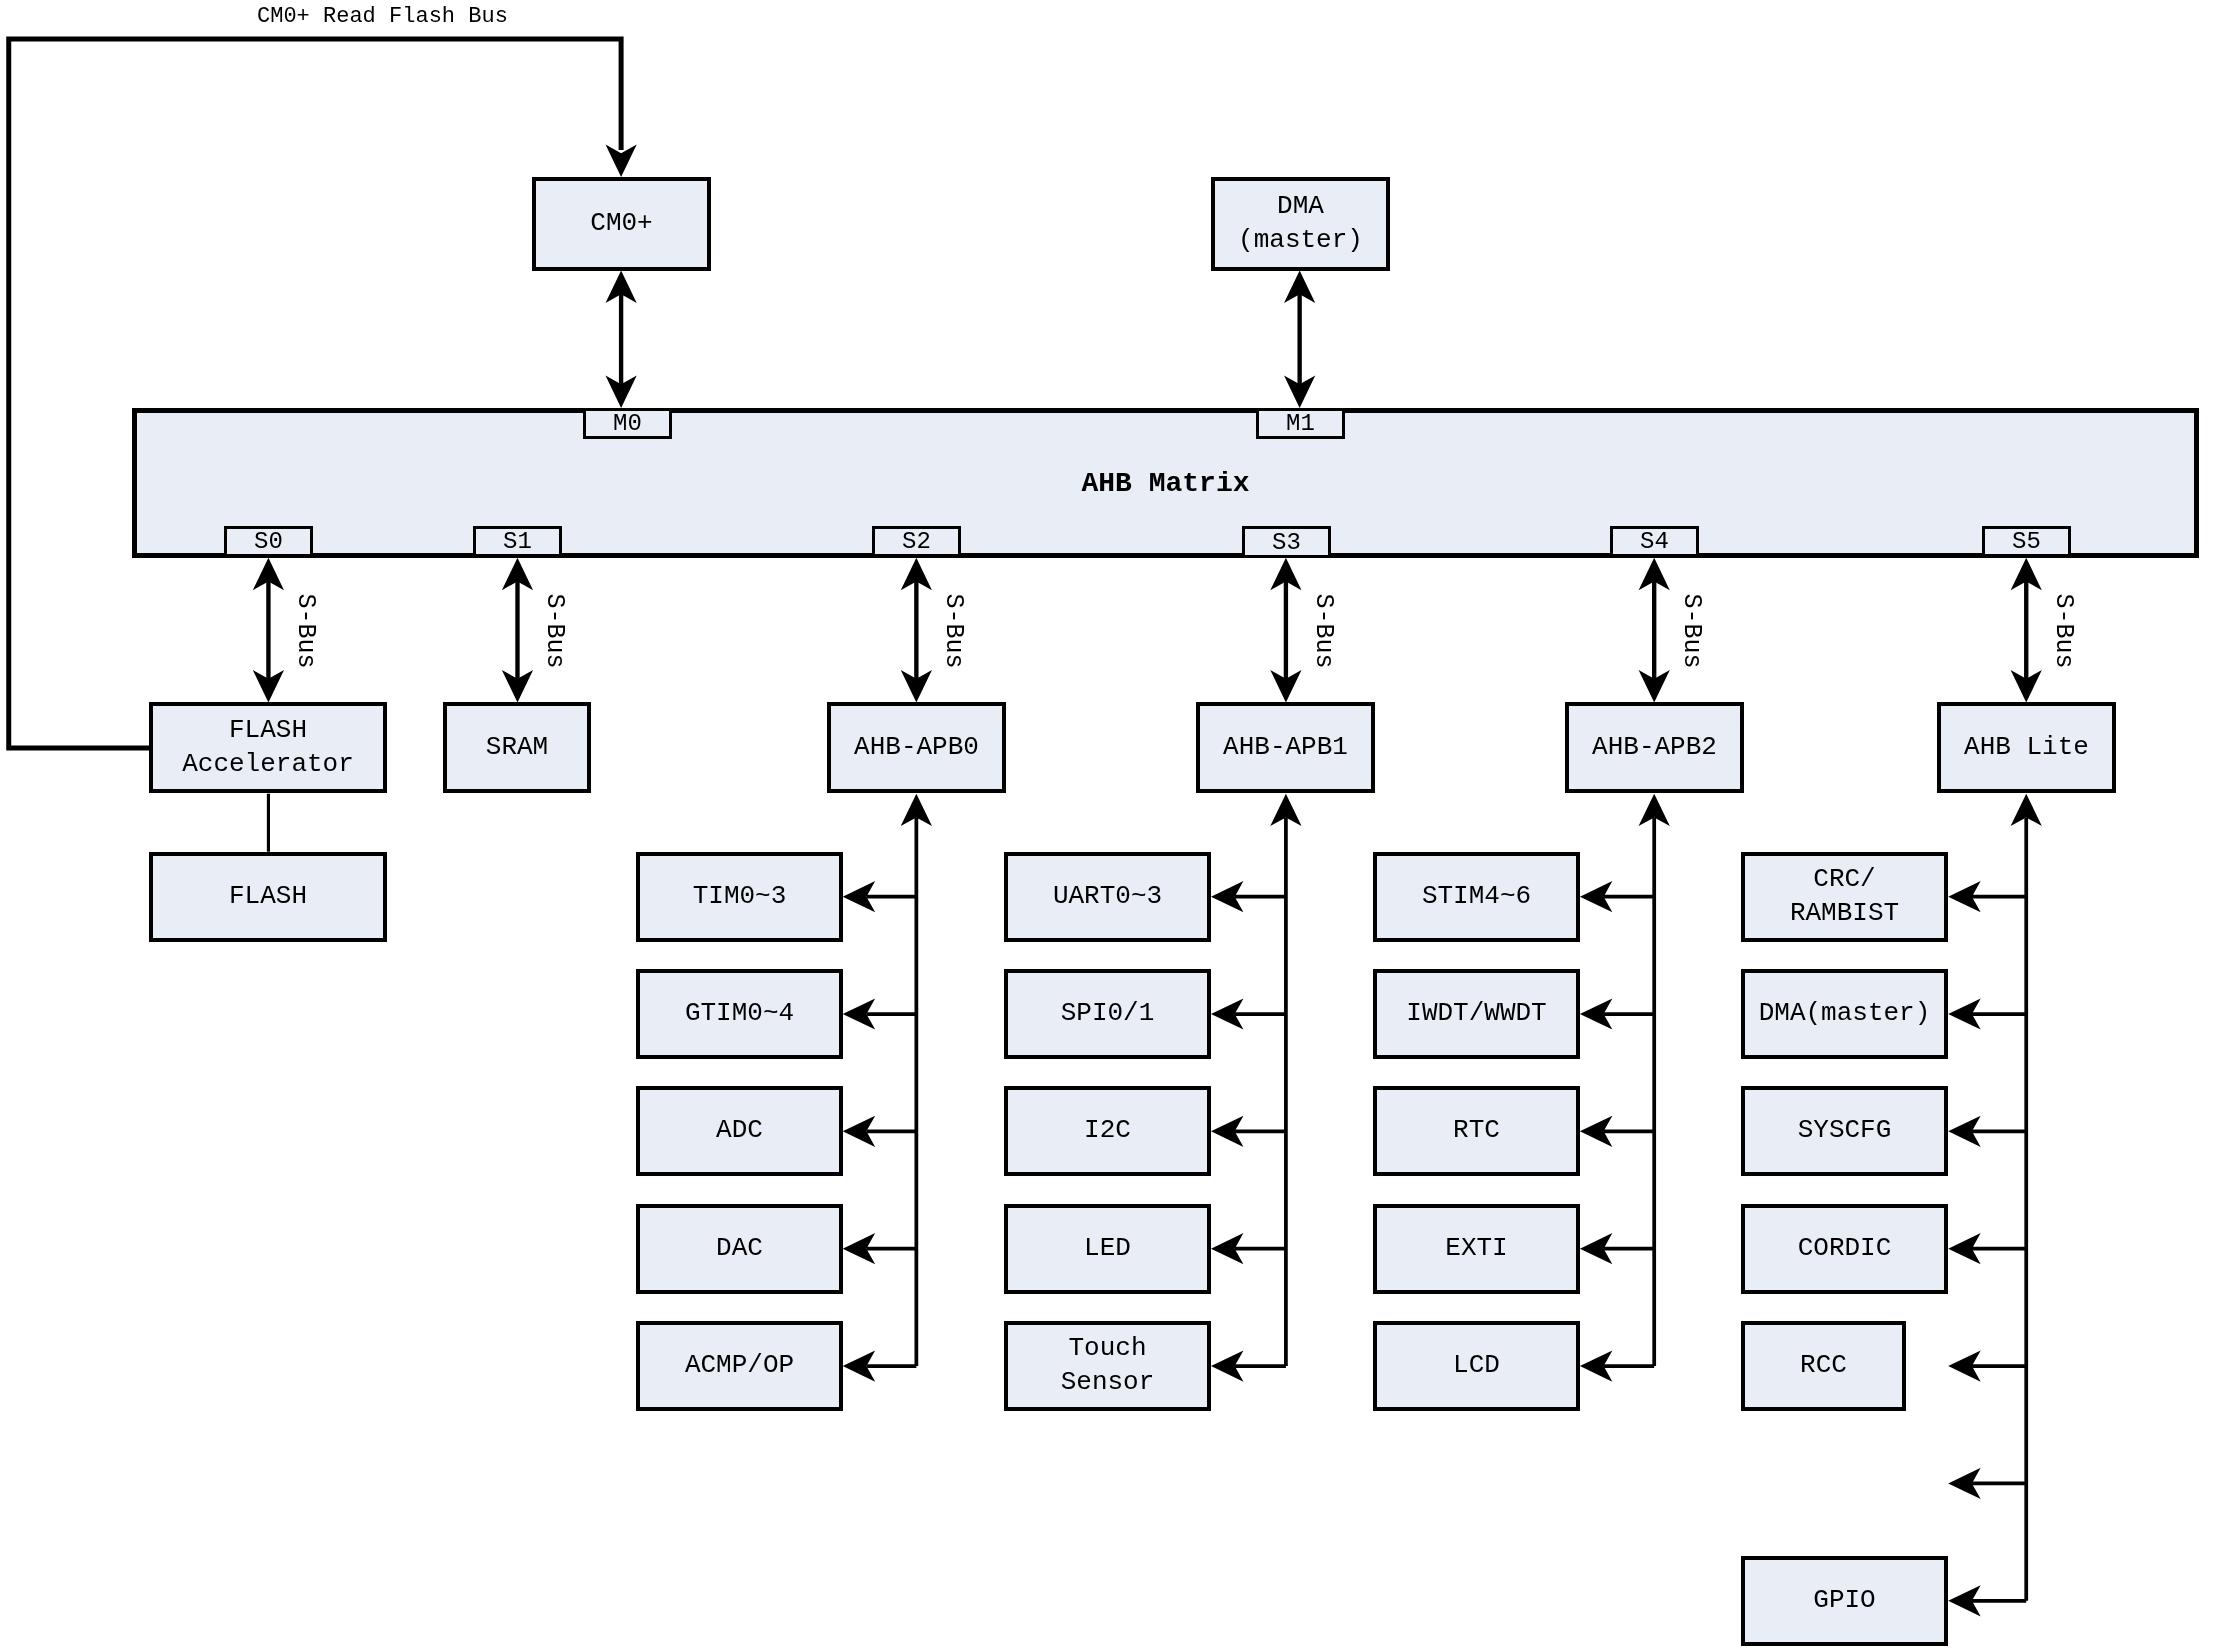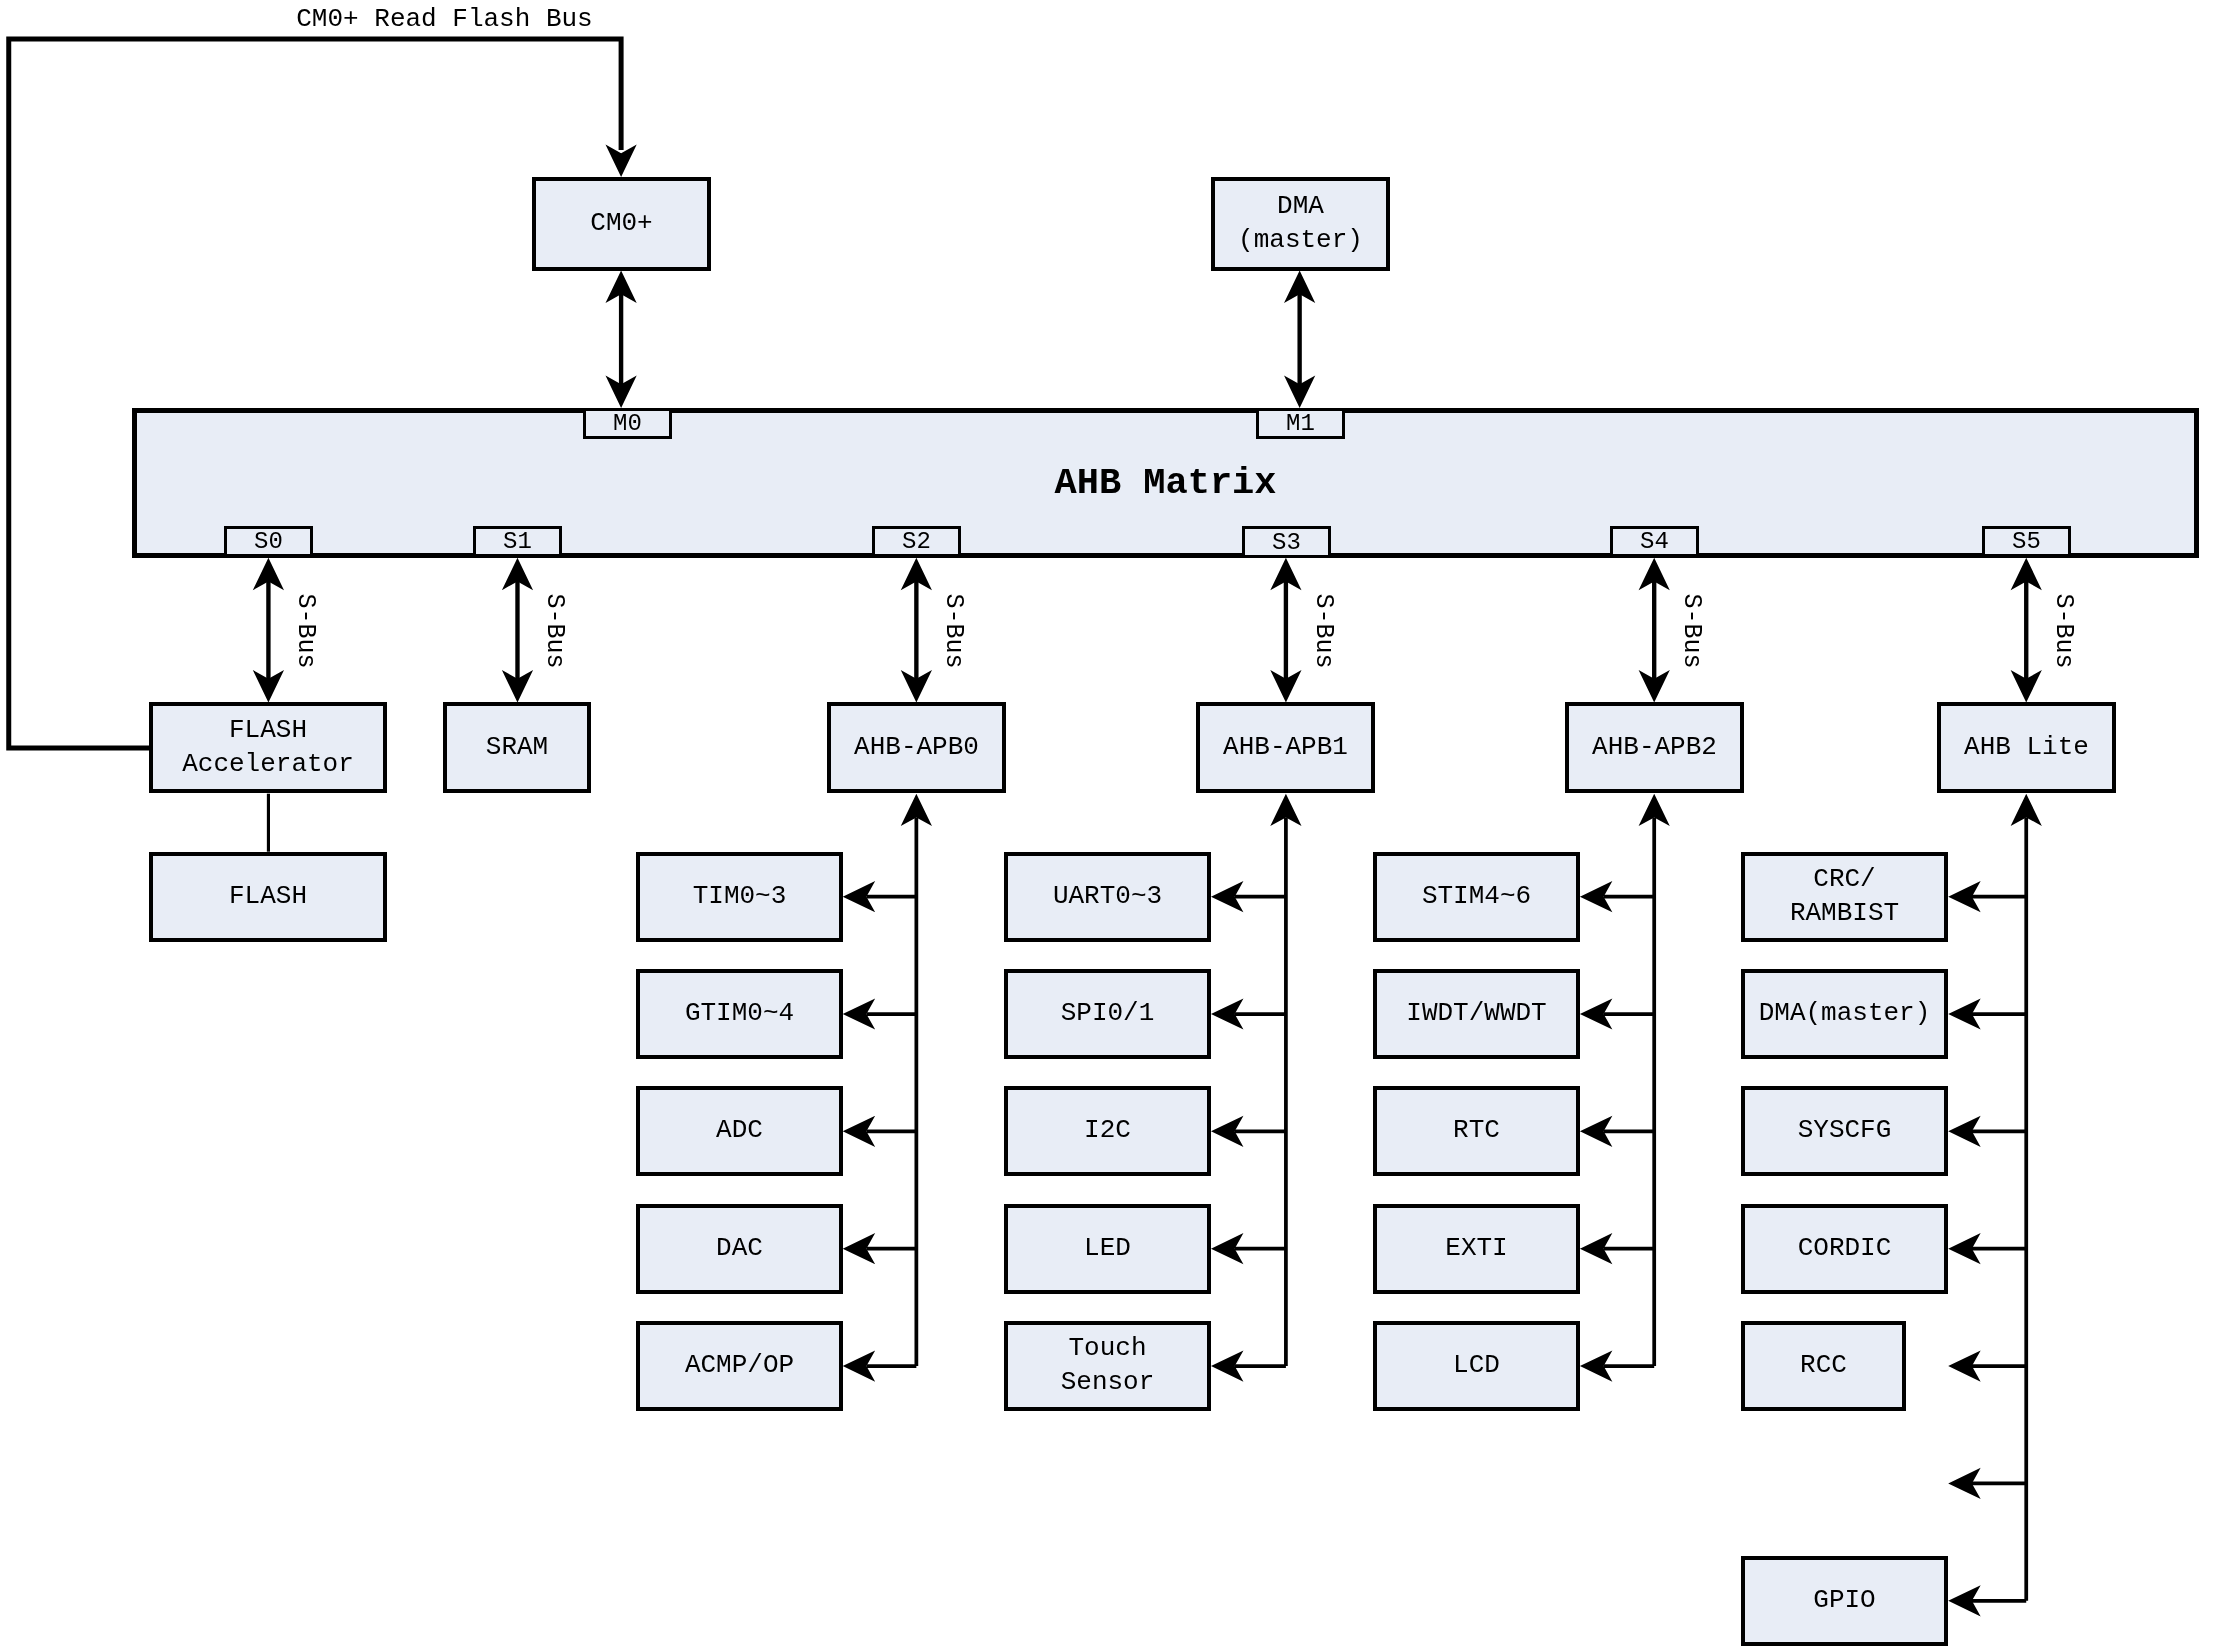--- a/index.html
+++ b/index.html
@@ -6,22 +6,22 @@
   #stage{position:relative;width:2216px;height:1651px;background:#ffffff;
          font-family:"Liberation Mono","DejaVu Sans Mono",monospace;color:#000;}
   #wires{position:absolute;left:0;top:0;width:2216px;height:1651px;}
   .box{position:absolute;box-sizing:border-box;background:#e8edf6;border:4.4px solid #000;
        display:flex;align-items:center;justify-content:center;text-align:center;
        font-size:26px;line-height:1.3;white-space:pre-line;z-index:2;}
   .port{position:absolute;box-sizing:border-box;background:#e8edf6;border:3.1px solid #000;
         display:flex;align-items:center;justify-content:center;
         font-size:24px;z-index:3;}
   .matrix{position:absolute;box-sizing:border-box;background:#e8edf6;border:5px solid #000;z-index:1;}
-  .matrix-title{position:absolute;text-align:center;font-weight:bold;font-size:37px;z-index:3;}
-  .buslabel{position:absolute;text-align:center;font-size:26px;z-index:3;white-space:nowrap;}
+  .matrix-title{position:absolute;text-align:center;font-weight:bold;font-size:28px;z-index:3;}
+  .buslabel{position:absolute;font-size:22px;z-index:3;white-space:nowrap;}
   .sbus{position:absolute;width:125px;height:26px;line-height:26px;text-align:center;
         font-size:25px;transform:rotate(90deg);z-index:3;white-space:nowrap;}
 </style>
 </head>
 <body>
 
 <div id="stage">
 
   <svg id="wires" viewBox="0 0 3550 2644">
 

